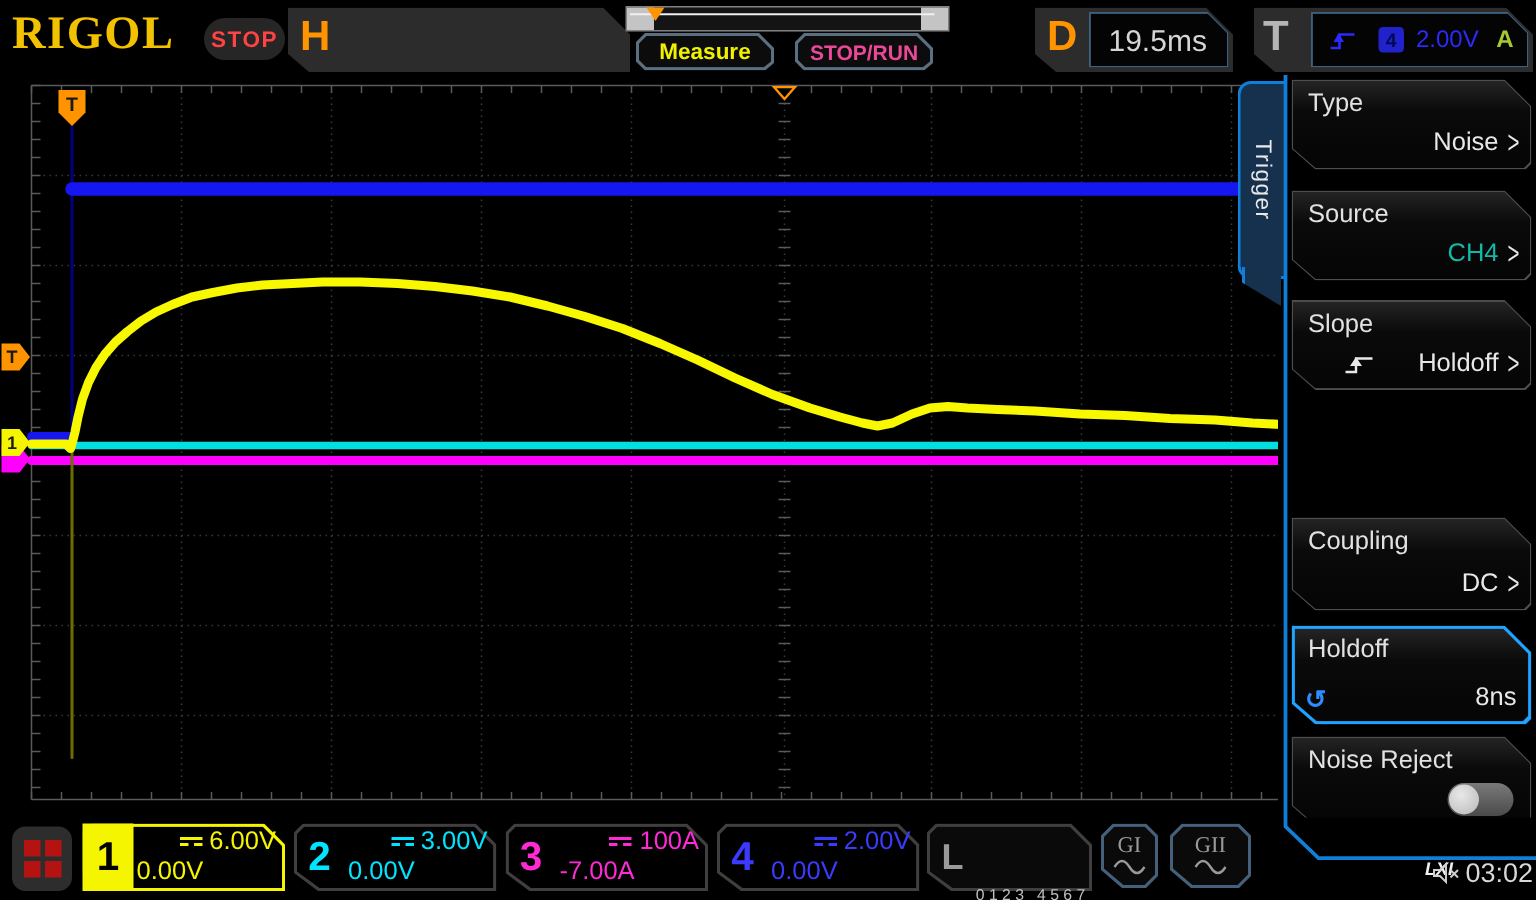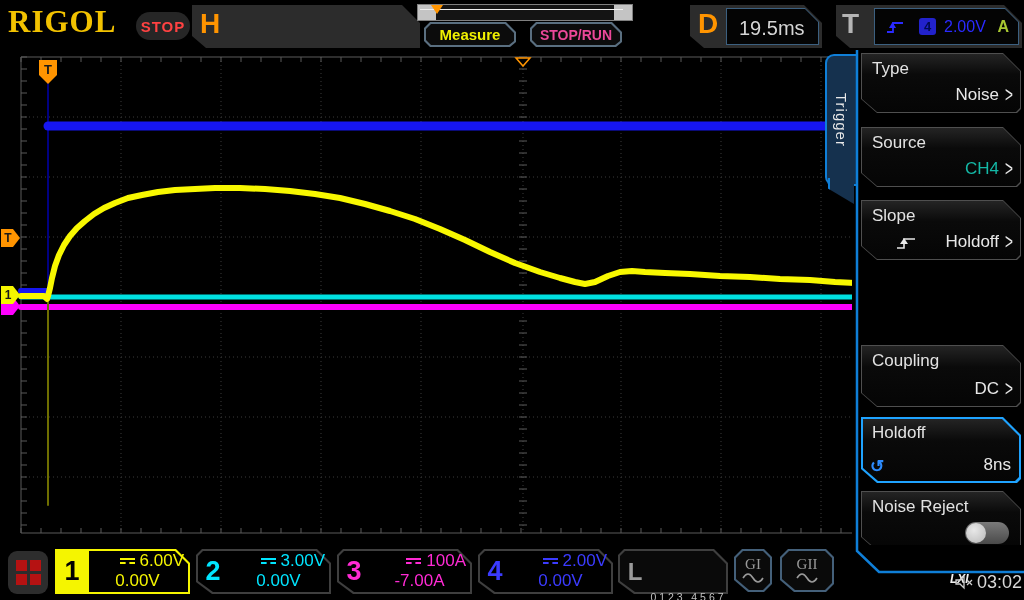--- a/index.html
+++ b/index.html
@@ -97,21 +97,21 @@
 
   .ch{position:absolute;top:4px;width:135px;height:45px;}
   .ch .shell{position:absolute;inset:0;background:#3f3f3f;
     clip-path:polygon(6px 0,calc(100% - 14px) 0,100% 14px,100% 100%,16px 100%,0 calc(100% - 12px),0 6px);}
   .ch .face{position:absolute;inset:2px;background:#000;
     clip-path:polygon(5px 0,calc(100% - 13px) 0,100% 13px,100% 100%,15px 100%,0 calc(100% - 11px),0 5px);}
   .ch .tab{position:absolute;left:0;top:0;bottom:0;width:34px;display:flex;align-items:center;
     justify-content:center;font-size:27px;font-weight:bold;}
   .ch .vals{position:absolute;left:36px;right:6px;top:1px;bottom:1px;font-size:17px;}
   .ch .r1{display:flex;align-items:center;gap:5px;height:21px;justify-content:flex-end;}
-  .ch .r2{text-align:center;height:21px;}
+  .ch .r2{text-align:left;height:21px;}
   .cpl{width:15px;}
   .cpl .s{border-top:2px solid currentColor;}
   .cpl .d{border-top:2px dashed currentColor;margin-top:2px;}
   #ch1{left:55px;} #ch1 .shell{background:#f5f500;} #ch1 .tab{background:#f5f500;color:#000;}
   #ch1 .vals{color:#f5f500;}
   #ch2{left:196px;} #ch2 .tab{color:#00e5ff;} #ch2 .vals{color:#00e5ff;}
   #ch3{left:337px;} #ch3 .tab{color:#ff2ad4;} #ch3 .vals{color:#ff2ad4;}
   #ch4{left:478px;} #ch4 .tab{color:#3b3bff;} #ch4 .vals{color:#3b3bff;}
 
   #la{position:absolute;left:618px;top:4px;width:110px;height:45px;}

